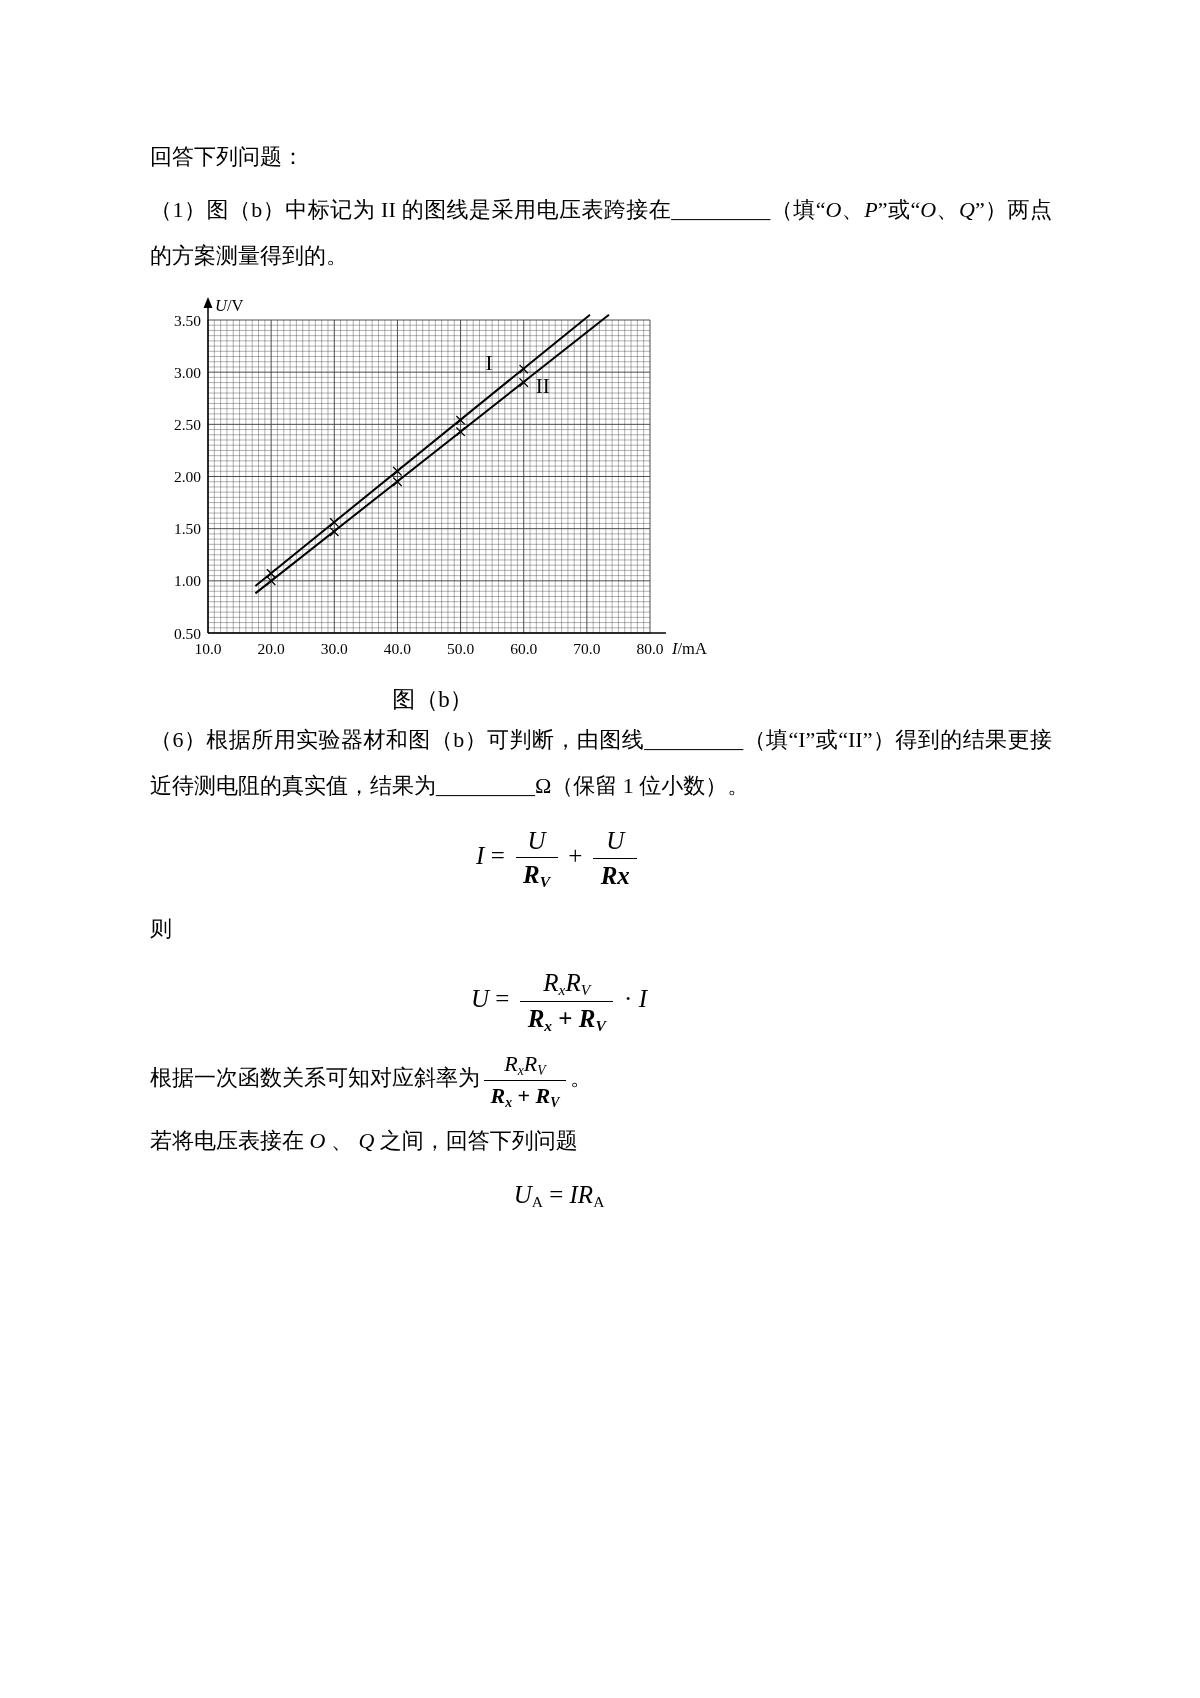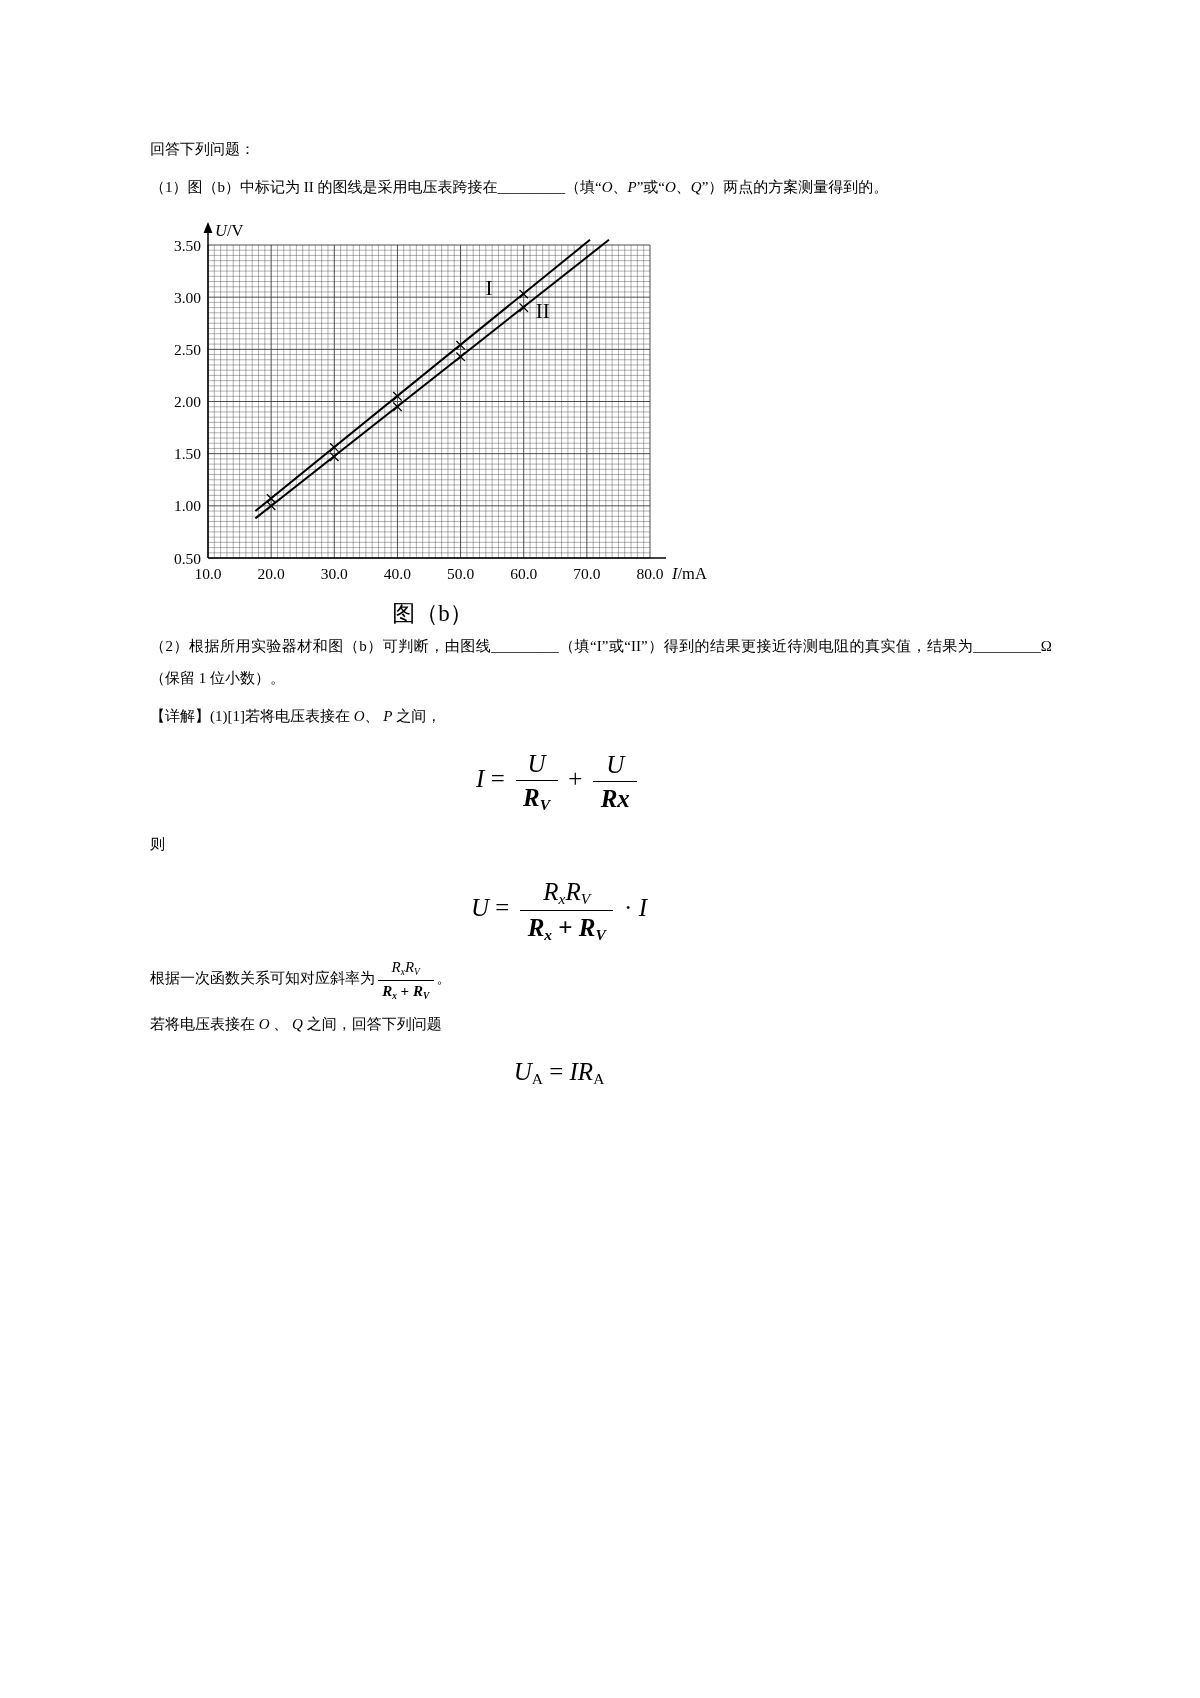--- a/index.html
+++ b/index.html
@@ -1,26 +1,26 @@
 <!DOCTYPE html>
 <html style="--accent: #2777c0;"><head>
 <meta charset="utf-8">
 <style>
   html,body{margin:0;padding:0;background:#ffffff;}
   body{width:1200px;height:1698px;overflow:hidden;color:#000;
        font-family:"Liberation Serif","DejaVu Serif",serif;}
   .page{box-sizing:border-box;width:1200px;height:1698px;padding:134px 148px 0 150px;}
-  .para{font-size:15px;line-height:2.08;text-align:justify;margin:0 0 7px 0;}
+  .para{font-size:22px;line-height:2.08;text-align:justify;margin:0 0 7px 0;}
   .it{font-style:italic;}
   .sb{font-size:0.62em;vertical-align:-0.28em;font-style:normal;}
   .sb.it{font-style:italic;}
   .accent{color:var(--accent,#2777c0);}
   .gap{margin-left:2.2em;}
   .figure{margin:14px 0 2px 0;}
-  .caption{font-size:23px;text-align:center;width:565px;margin-top:2px;}
+  .caption{font-size:23px;text-align:center;width:565px;margin-top:13px;}
   .formula{font-size:25px;text-align:center;margin:16px 84px 14px 0;line-height:1.3;}
   .frac{display:inline-block;text-align:center;vertical-align:middle;margin:0 0.18em;line-height:1.25;}
   .fnum{display:block;padding:0 0.3em 1px;border-bottom:1.4px solid #000;}
   .fden{display:block;padding:1px 0.3em 0;font-weight:bold;}
   svg text{font-family:"Liberation Serif","DejaVu Serif",serif;fill:#000;}
 </style>
 </head>
 <body>
 
 <div class="page">
@@ -204,26 +204,25 @@
         <line x1="243.22857142857143" y1="193.91666666666669" x2="251.6285714285714" y2="185.5166666666667" stroke="#000" stroke-width="1.3"></line>
         <line x1="306.37142857142857" y1="135.43666666666667" x2="314.77142857142854" y2="143.83666666666664" stroke="#000" stroke-width="1.3"></line>
         <line x1="306.37142857142857" y1="143.83666666666664" x2="314.77142857142854" y2="135.43666666666667" stroke="#000" stroke-width="1.3"></line>
         <line x1="369.51428571428573" y1="86.40000000000002" x2="377.9142857142857" y2="94.80000000000003" stroke="#000" stroke-width="1.3"></line>
         <line x1="369.51428571428573" y1="94.80000000000003" x2="377.9142857142857" y2="86.40000000000002" stroke="#000" stroke-width="1.3"></line>
         <text x="392.65714285714284" y="101.03333333333335" text-anchor="middle" font-size="21">II</text>
       </svg>
     <figcaption class="caption">图（b）</figcaption>
   </figure>
 
-  <p class="para"><span>（2）根据所用实验器材和图（b）可判断，由图线</span><span>_________</span><span>（填“I”或“II”）得到的结果更接近待测电阻的真实值，结果为</span><span>_________</span><span>Ω（保留 1 位小数）。</span></p>
-
-
-
-
-  <p class="para"><span>【详解】(1)[1]若将电压表接在 </span><span class="it">O</span><span>、 </span><span class="it">P</span><span> 之间，</span></p>
+  <p class="para"><span>（6）根据所用实验器材和图（b）可判断，由图线</span><span>_________</span><span>（填“I”或“II”）得到的结果更接近待测电阻的真实值，结果为</span><span>_________</span><span>Ω（保留 1 位小数）。</span></p>
+
+
+
+
 
   <div class="formula"><span class="it">I</span><span> = </span><span class="frac"><span class="fnum"><span class="it">U</span></span><span class="fden"><span class="it">R</span><span class="it sb">V</span></span></span><span> + </span><span class="frac"><span class="fnum"><span class="it">U</span></span><span class="fden"><span class="it">Rx</span></span></span></div>
 
   <p class="para"><span>则</span></p>
 
   <div class="formula"><span class="it">U</span><span> = </span><span class="frac"><span class="fnum"><span class="it">R</span><span class="it sb">x</span><span class="it">R</span><span class="it sb">V</span></span><span class="fden"><span class="it">R</span><span class="it sb">x</span><span> + </span><span class="it">R</span><span class="it sb">V</span></span></span><span> · </span><span class="it">I</span></div>
 
   <p class="para"><span>根据一次函数关系可知对应斜率为</span><span class="frac"><span class="fnum"><span class="it">R</span><span class="it sb">x</span><span class="it">R</span><span class="it sb">V</span></span><span class="fden"><span class="it">R</span><span class="it sb">x</span><span> + </span><span class="it">R</span><span class="it sb">V</span></span></span><span>。</span></p>
 
   <p class="para"><span>若将电压表接在 </span><span class="it">O</span><span> 、 </span><span class="it">Q</span><span> 之间，回答下列问题</span></p>

